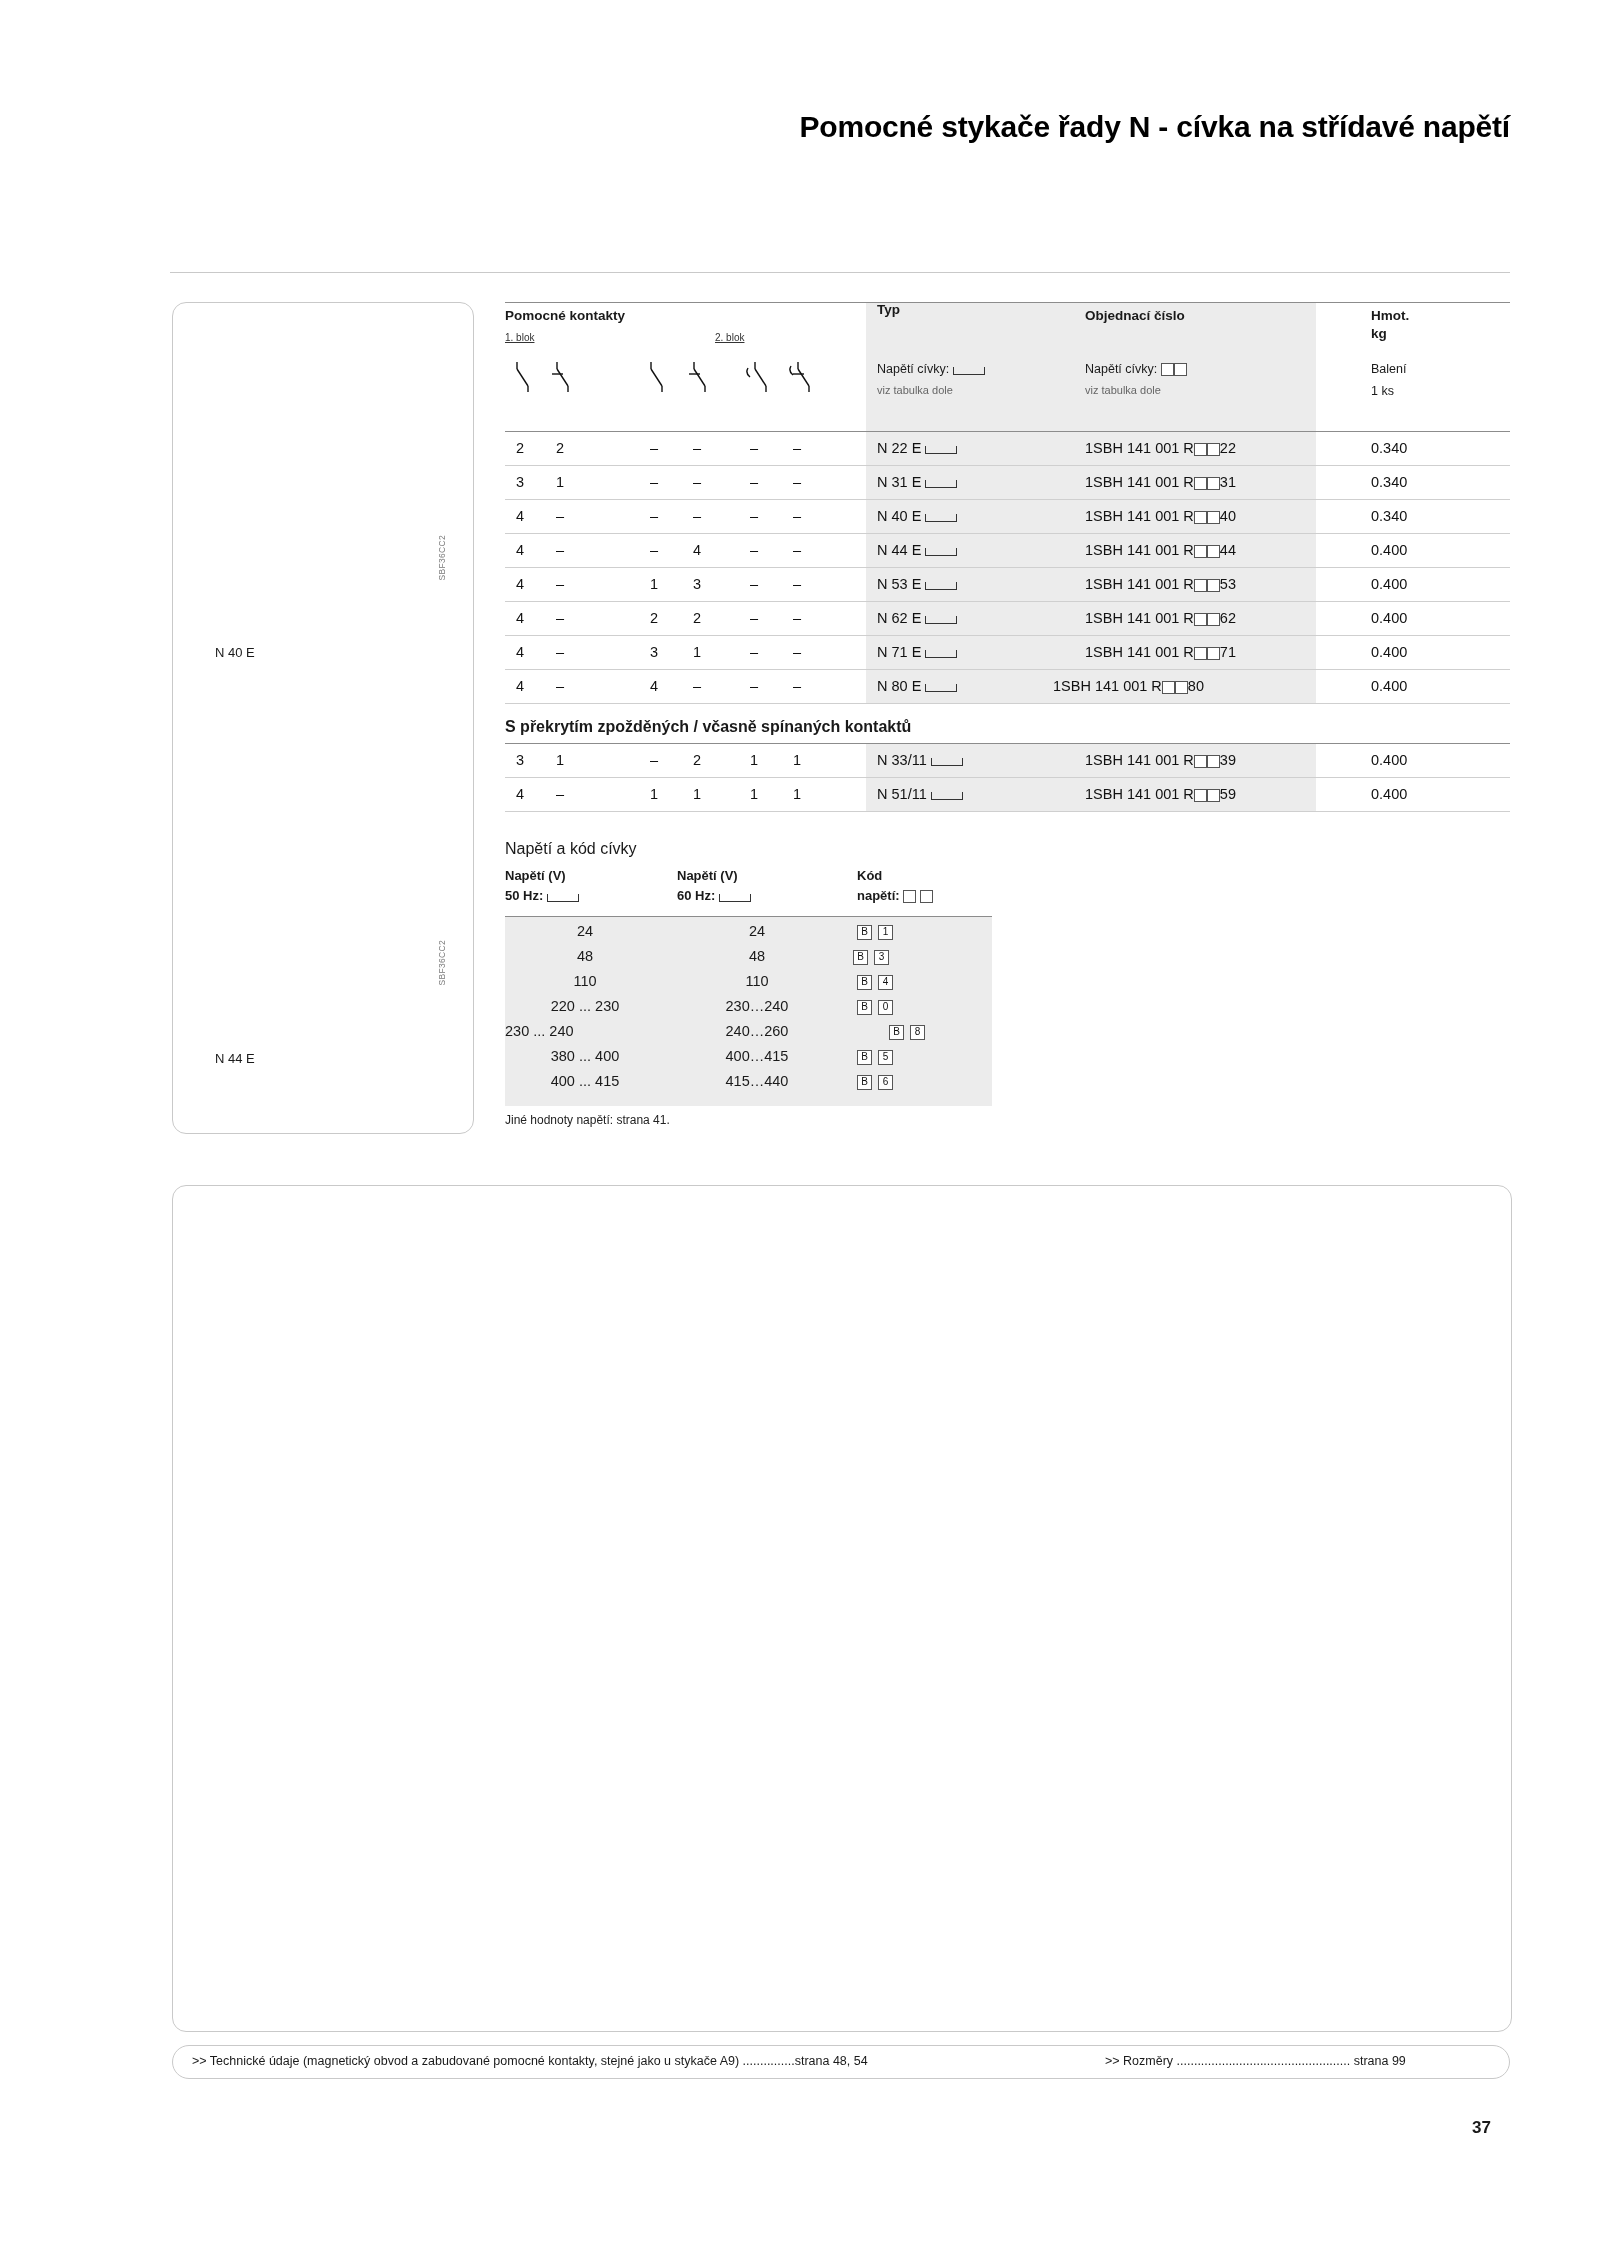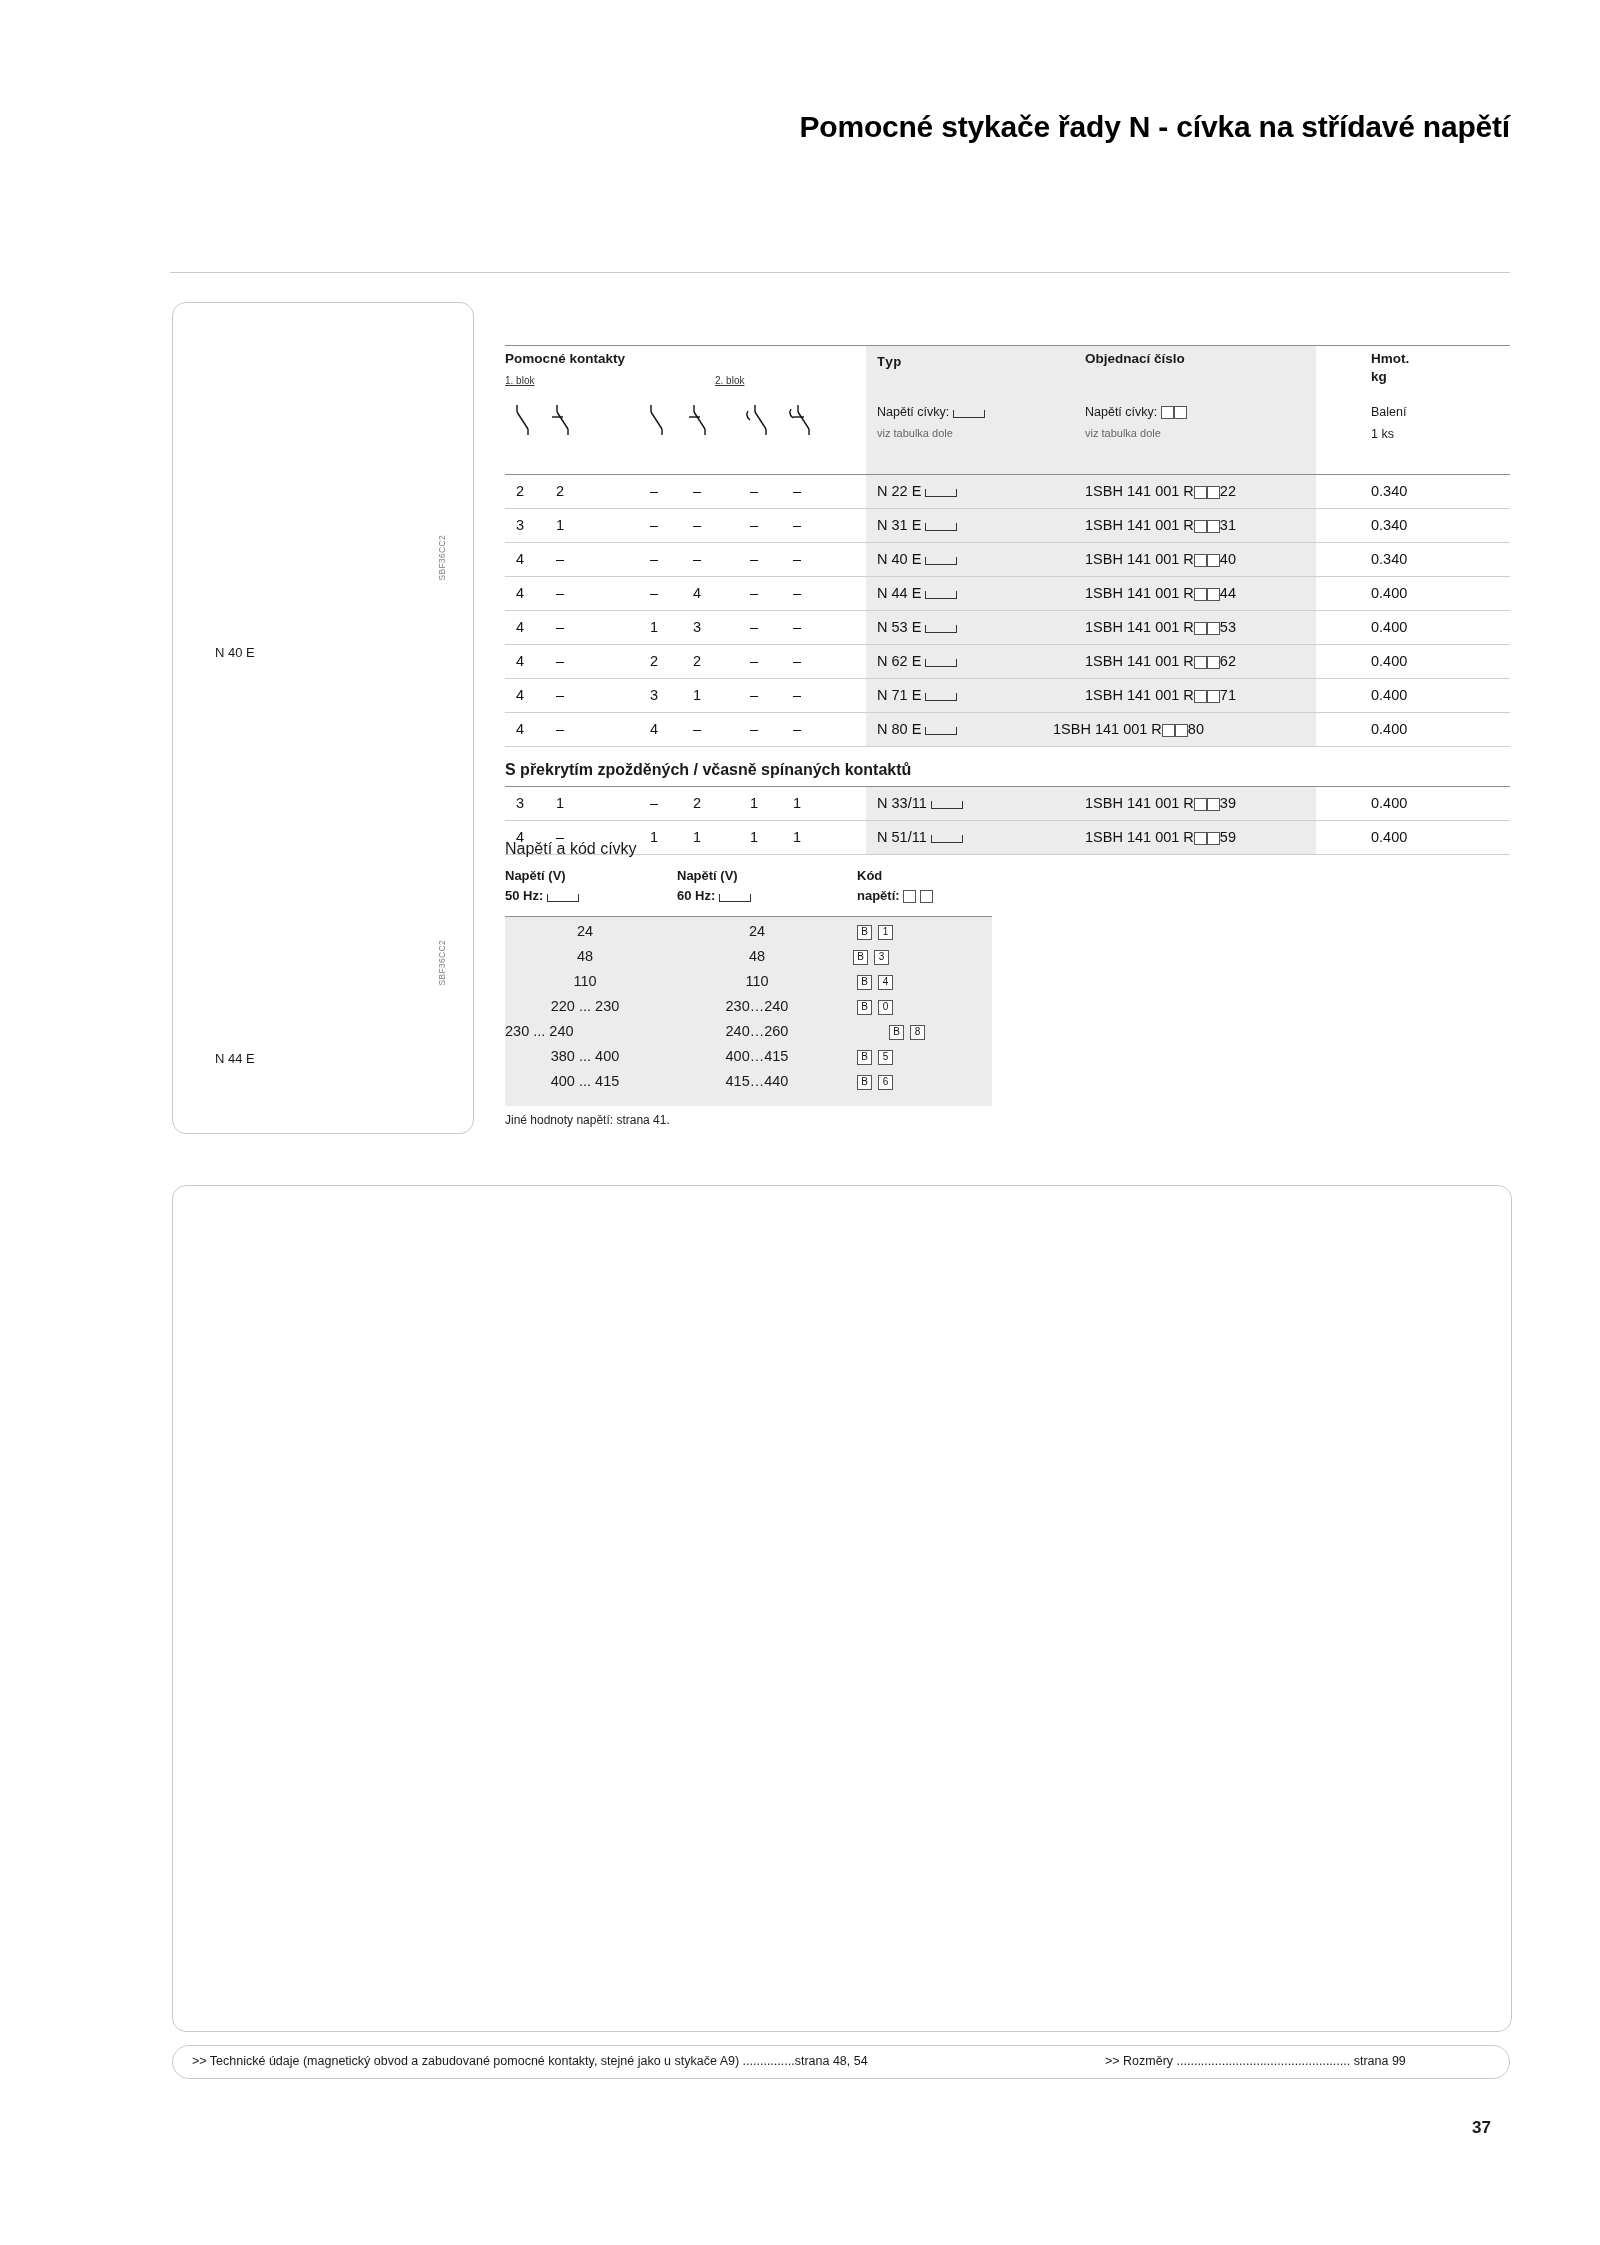--- a/index.html
+++ b/index.html
@@ -94,21 +94,20 @@
     position: absolute;
     left: 505px;
     top: 302px;
     width: 1005px;
   }
 
   
   .hdr-band {
     position: relative;
     height: 130px;
-    margin-top: 43px;
   }
   .hdr-shade {
     position: absolute;
     left: 361px;
     top: 0;
     width: 450px;
     height: 130px;
     background: #ececec;
   }
   .hdr-line-top {
@@ -295,21 +294,21 @@
 
     <div class="hdr-band">
       <div class="hdr-shade"></div>
       <div class="hdr-line-top"></div>
       <div class="hdr-line-bottom"></div>
 
       <div class="hdr-cell hdr-bold" style="left:0px; top:6px;">Pomocné kontakty</div>
       <div class="hdr-cell hdr-small" style="left:0px; top:30px;">1. blok</div>
       <div class="hdr-cell hdr-small" style="left:210px; top:30px;">2. blok</div>
 
-      <div class="hdr-cell hdr-bold" style="left:372px; top:10px;font-family:Liberation Mono, monospace;">Typ</div>
+      <div class="hdr-cell hdr-bold" style="left:372px; top:0;">Typ</div>
       <div class="hdr-cell hdr-bold" style="left:580px; top:6px;">Objednací číslo</div>
       <div class="hdr-cell hdr-bold" style="left:866px; top:6px;">Hmot.</div>
       <div class="hdr-cell hdr-bold" style="left:866px; top:24px;">kg</div>
 
       <svg class="sym" style="left:6px; top:58px;" viewBox="0 0 26 34">
         <line x1="6" y1="2" x2="6" y2="9" stroke="#111" stroke-width="1.4"></line>
         <line x1="6" y1="9" x2="17" y2="26" stroke="#111" stroke-width="1.4"></line>
         <line x1="17" y1="26" x2="17" y2="32" stroke="#111" stroke-width="1.4"></line>
       </svg>
       <svg class="sym" style="left:46px; top:58px;" viewBox="0 0 26 34">

